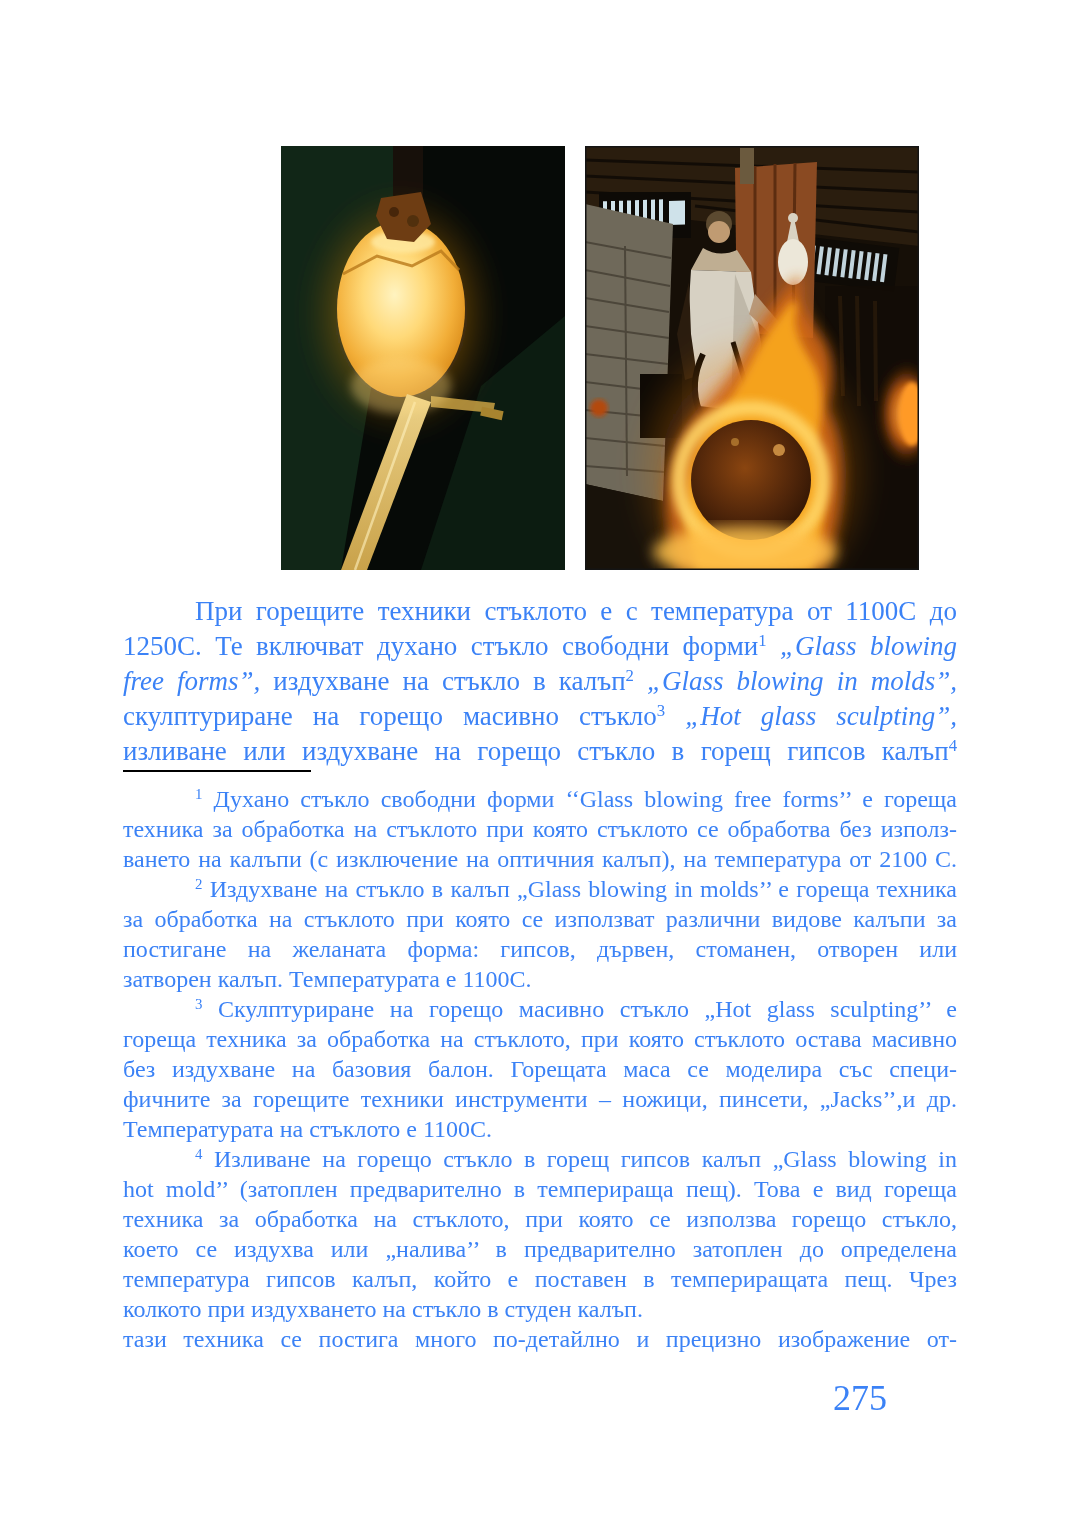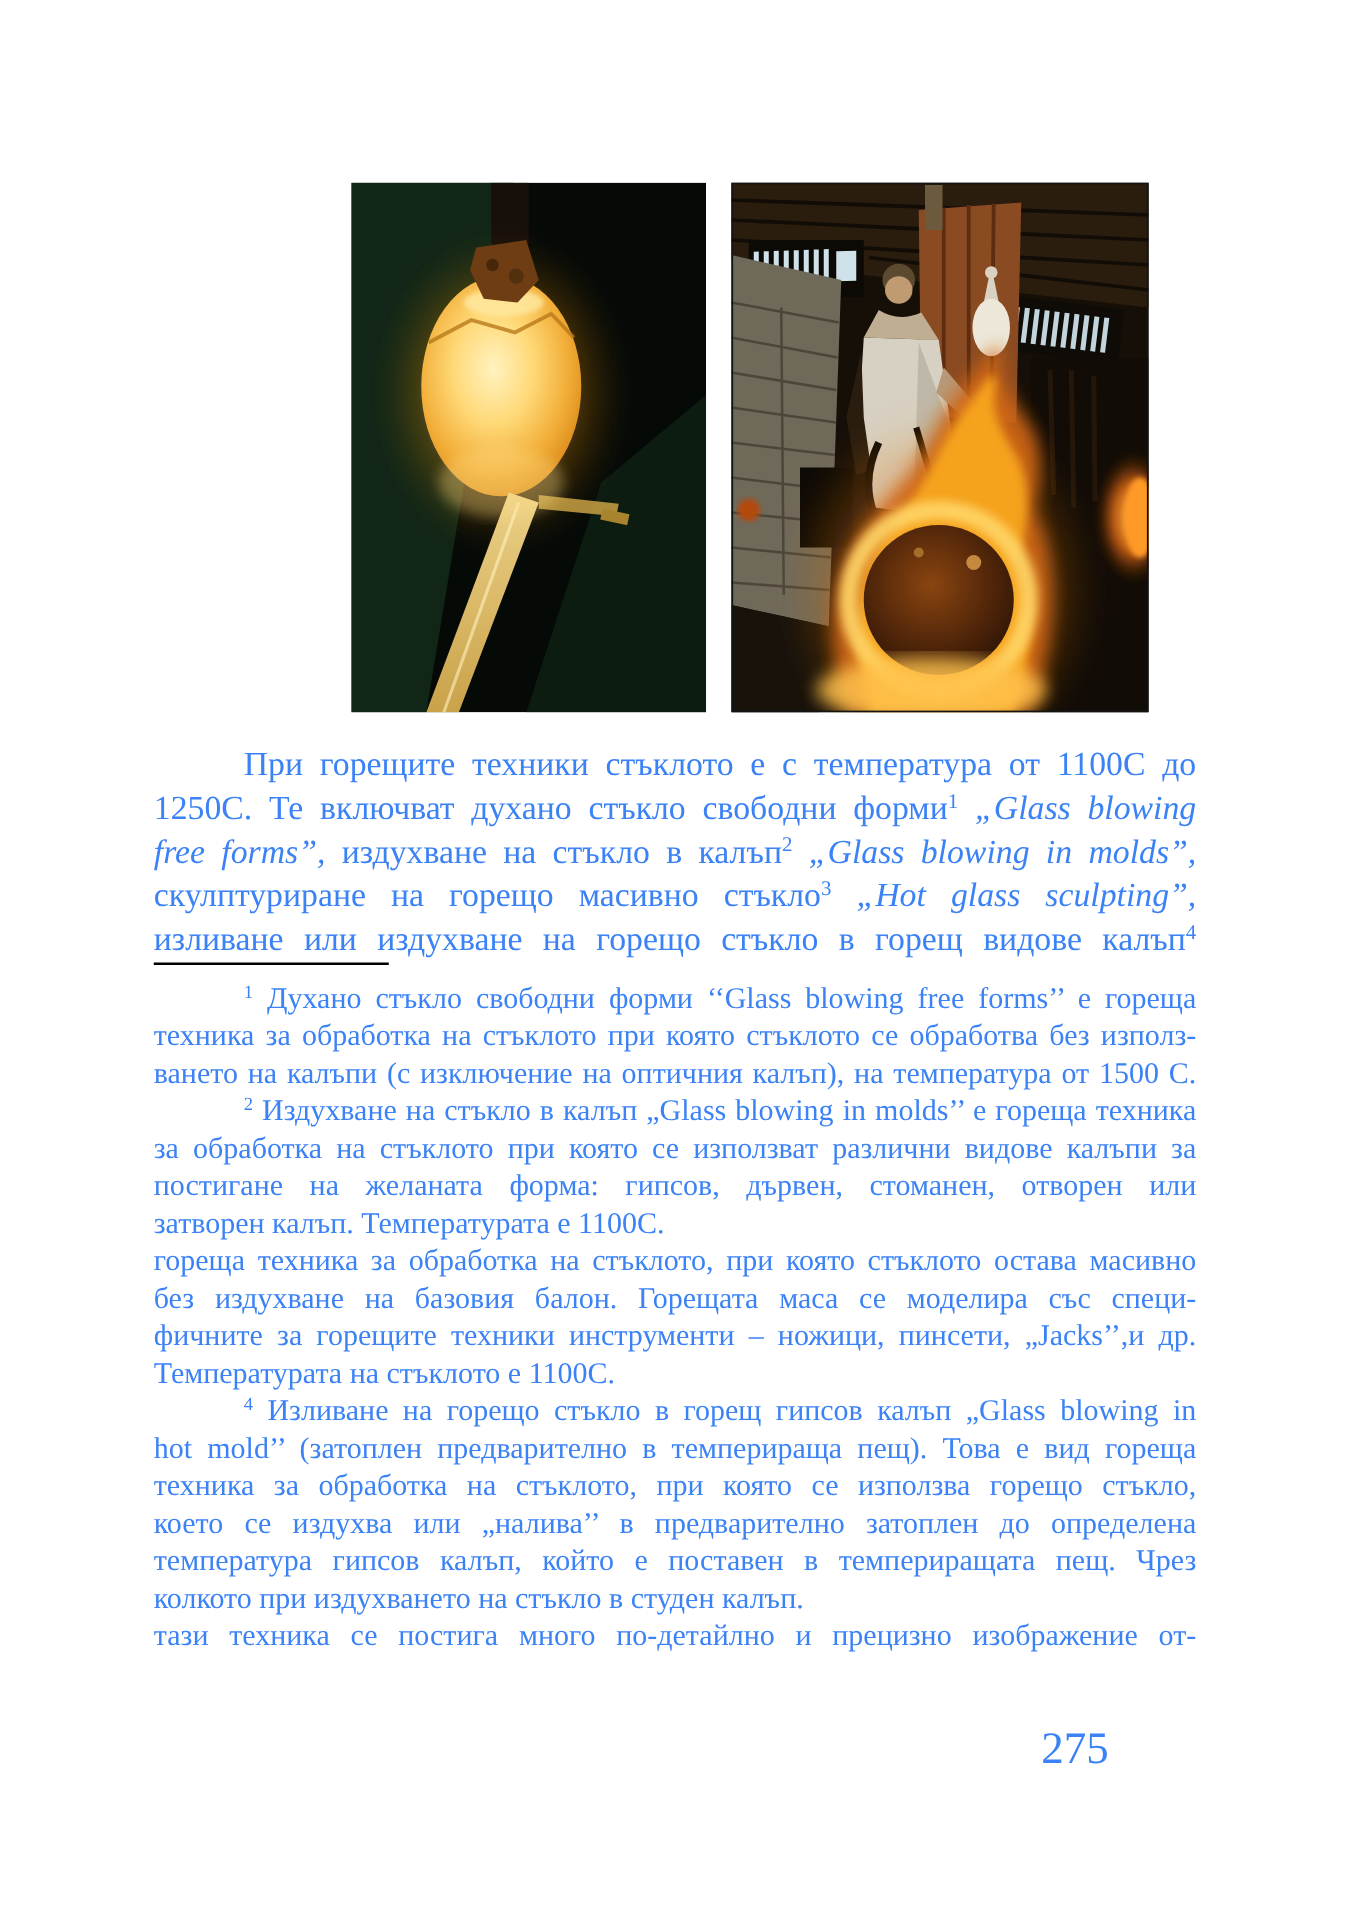--- a/index.html
+++ b/index.html
@@ -228,38 +228,39 @@
       <ellipse cx="160" cy="406" rx="92" ry="26" fill="#ffc24e" opacity="0.85" filter="url(#rb7)"></ellipse>
       <rect x="0" y="0" width="334" height="424" fill="none" stroke="#141414" stroke-width="3"></rect>
     </svg>
   </figure>
 
   <div class="bodytext">
       <div class="tline ind"><span class="seg-n">При горещите техники стъклото е с температура от 1100С до</span></div>
       <div class="tline"><span class="seg-n">1250С. Те включват духано стъкло свободни форми</span><span class="seg-sup">1</span><span class="seg-n"> </span><span class="seg-i">„Glass blowing</span></div>
       <div class="tline"><span class="seg-i">free forms”,</span><span class="seg-n"> издухване на стъкло в калъп</span><span class="seg-sup">2</span><span class="seg-n"> </span><span class="seg-i">„Glass blowing in molds”,</span></div>
       <div class="tline"><span class="seg-n">скулптуриране на горещо масивно стъкло</span><span class="seg-sup">3</span><span class="seg-n"> </span><span class="seg-i">„Hot glass sculpting”,</span></div>
-      <div class="tline"><span class="seg-n">изливане или издухване на горещо стъкло в горещ видове калъп</span><span class="seg-sup">4</span></div>
+      <div class="tline"><span class="seg-n">изливане или издухване на горещо стъкло в горещ гипсов калъп</span><span class="seg-sup">4</span></div>
     </div>
 
   <div class="fn-rule"></div>
 
   <div class="footnotes">
     <div>
         <div class="tline ind"><span class="seg-sup">1</span><span class="seg-n"> Духано стъкло свободни форми ‘‘Glass blowing free forms’’ е гореща</span></div>
         <div class="tline"><span class="seg-n">техника за обработка на стъклото при която стъклото се обработва без използ-</span></div>
-        <div class="tline"><span class="seg-n">ването на калъпи (с изключение на оптичния калъп), на температура от 1500 С.</span></div>
+        <div class="tline"><span class="seg-n">ването на калъпи (с изключение на оптичния калъп), на температура от 2100 С.</span></div>
       </div>
     <div>
         <div class="tline ind"><span class="seg-sup">2</span><span class="seg-n"> Издухване на стъкло в калъп  „Glass blowing in molds’’ е гореща техника</span></div>
         <div class="tline"><span class="seg-n">за обработка на стъклото при която се използват различни видове калъпи за</span></div>
         <div class="tline"><span class="seg-n">постигане на желаната форма: гипсов, дървен, стоманен, отворен или</span></div>
         <div class="tline noj"><span class="seg-n">затворен калъп. Температурата е 1100С.</span></div>
       </div>
     <div>
+        <div class="tline ind"><span class="seg-sup">3</span><span class="seg-n"> Скулптуриране на горещо масивно стъкло „Hot glass sculpting’’ е</span></div>
         <div class="tline"><span class="seg-n">гореща техника за обработка на стъклото, при която стъклото остава масивно</span></div>
         <div class="tline"><span class="seg-n">без издухване на базовия балон. Горещата маса се моделира със специ-</span></div>
         <div class="tline"><span class="seg-n">фичните за горещите техники инструменти – ножици, пинсети, „Jacks’’,и др.</span></div>
         <div class="tline noj"><span class="seg-n">Температурата на стъклото е 1100С.</span></div>
       </div>
     <div>
         <div class="tline ind"><span class="seg-sup">4</span><span class="seg-n"> Изливане на горещо стъкло в горещ гипсов калъп „Glass blowing in</span></div>
         <div class="tline"><span class="seg-n">hot mold’’ (затоплен предварително в темперираща пещ). Това е вид гореща</span></div>
         <div class="tline"><span class="seg-n">техника за обработка на стъклото, при която се използва горещо стъкло,</span></div>
         <div class="tline"><span class="seg-n">което се издухва или „налива’’ в предварително затоплен до определена</span></div>

